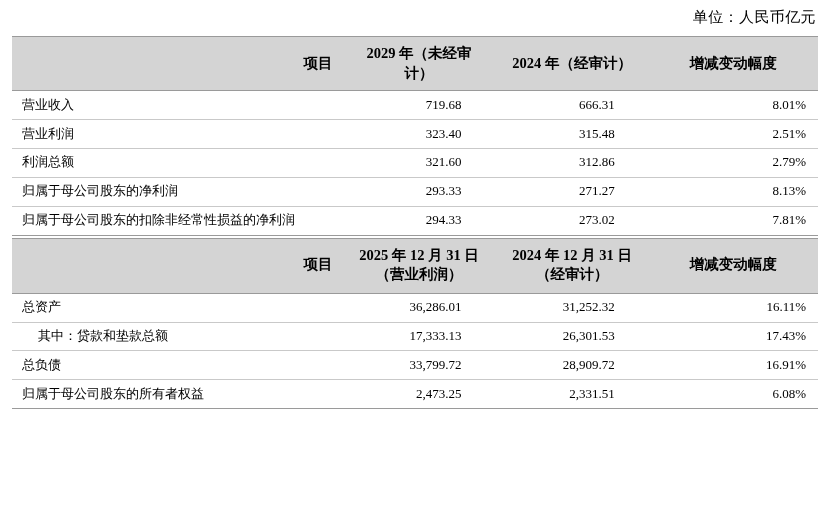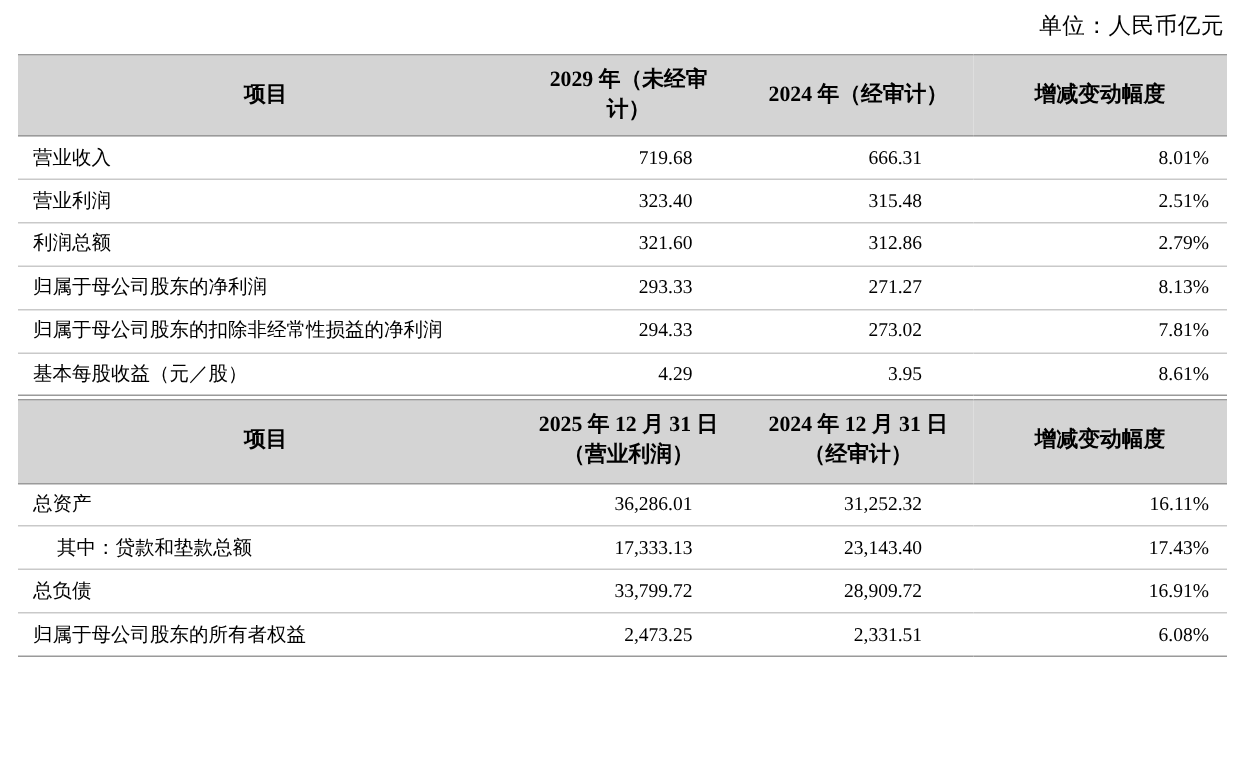--- a/index.html
+++ b/index.html
@@ -46,21 +46,21 @@
     font-size: 14.5px;
     padding: 7px 10px;
     border-top: 1px solid #9a9a9a;
     border-bottom: 1px solid #9a9a9a;
     vertical-align: middle;
     line-height: 1.35;
   }
   thead.two-line th {
     padding: 7px 10px 8px;
   }
-  th.h-item { text-align: center; }
+  th.h-item { text-align: right; }
   th.h-num  { text-align: center; }
   th.h-chg  { text-align: center; }
 
   tbody td {
     font-size: 13px;
     padding: 5.5px 10px;
     border-bottom: 1px solid #c9c9c9;
     vertical-align: middle;
     line-height: 1.3;
   }
@@ -122,26 +122,20 @@
         <td class="t-num num">293.33</td>
         <td class="t-num num">271.27</td>
         <td class="t-chg num">8.13%</td>
       </tr>
       <tr>
         <td class="t-item">归属于母公司股东的扣除非经常性损益的净利润</td>
         <td class="t-num num">294.33</td>
         <td class="t-num num">273.02</td>
         <td class="t-chg num">7.81%</td>
       </tr>
-      <tr>
-        <td class="t-item">基本每股收益（元／股）</td>
-        <td class="t-num num">4.29</td>
-        <td class="t-num num">3.95</td>
-        <td class="t-chg num">8.61%</td>
-      </tr>
     </tbody>
   </table>
 
   <div class="spacer"></div>
 
   <table class="tbl2">
     <colgroup>
       <col class="c-item">
         <col class="c-v1">
         <col class="c-v2">
@@ -164,21 +158,21 @@
     <tbody>
       <tr>
         <td class="t-item">总资产</td>
         <td class="t-num num">36,286.01</td>
         <td class="t-num num">31,252.32</td>
         <td class="t-chg num">16.11%</td>
       </tr>
       <tr>
         <td class="t-item indent">其中：贷款和垫款总额</td>
         <td class="t-num num">17,333.13</td>
-        <td class="t-num num">23,143.40</td>
+        <td class="t-num num">26,301.53</td>
         <td class="t-chg num">17.43%</td>
       </tr>
       <tr>
         <td class="t-item">总负债</td>
         <td class="t-num num">33,799.72</td>
         <td class="t-num num">28,909.72</td>
         <td class="t-chg num">16.91%</td>
       </tr>
       <tr>
         <td class="t-item">归属于母公司股东的所有者权益</td>

